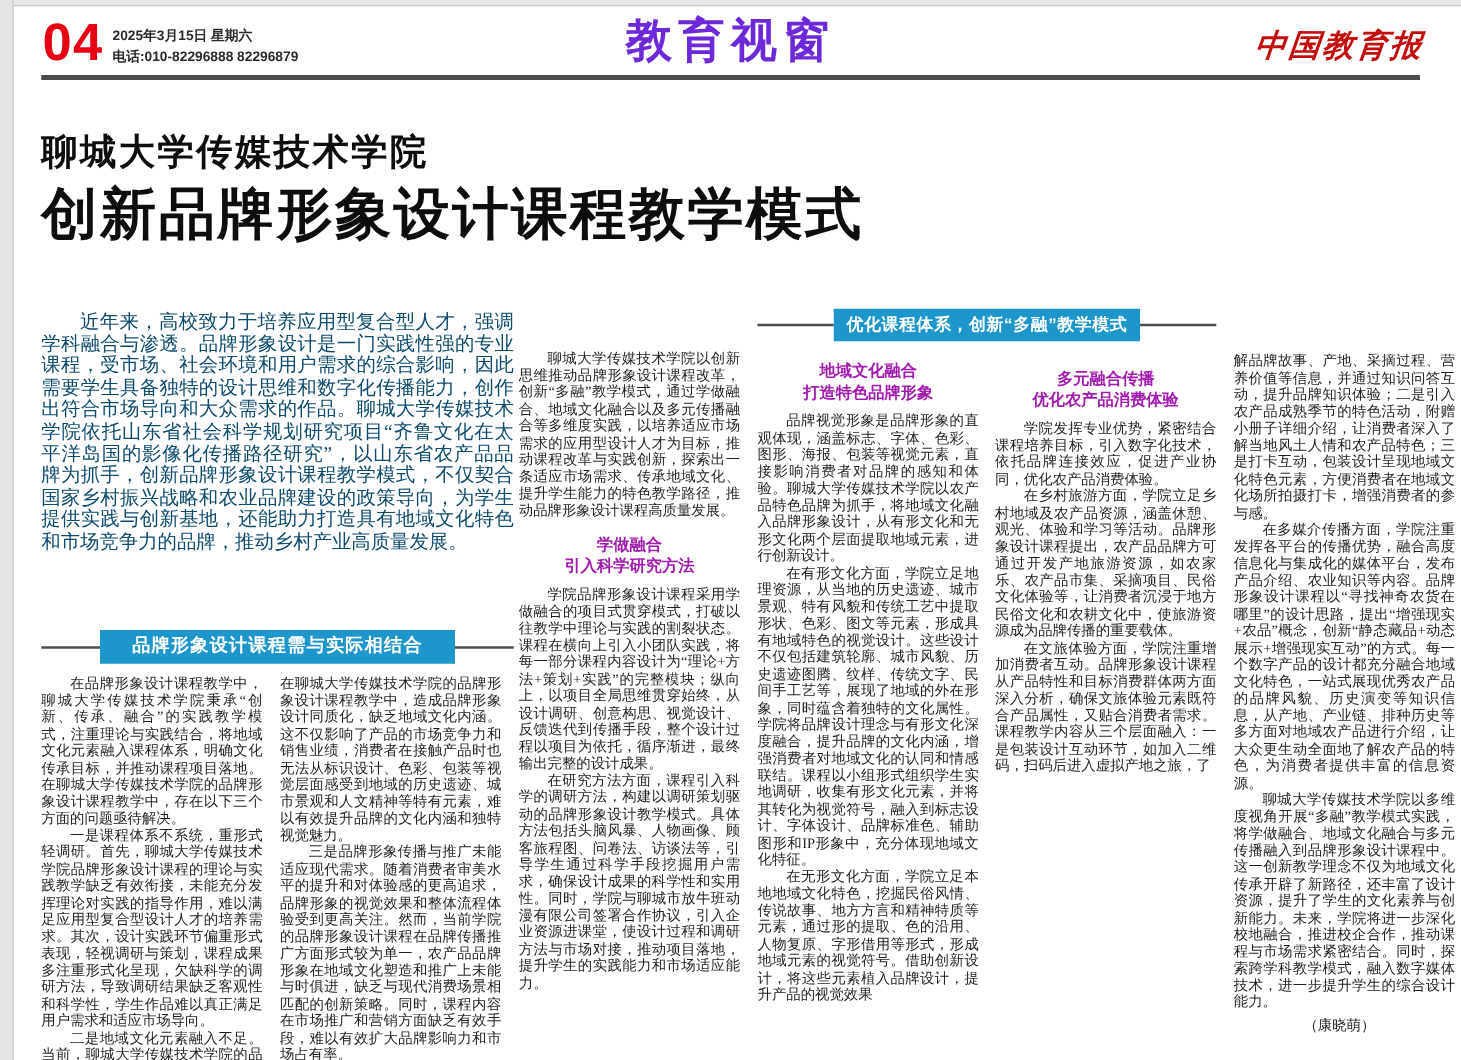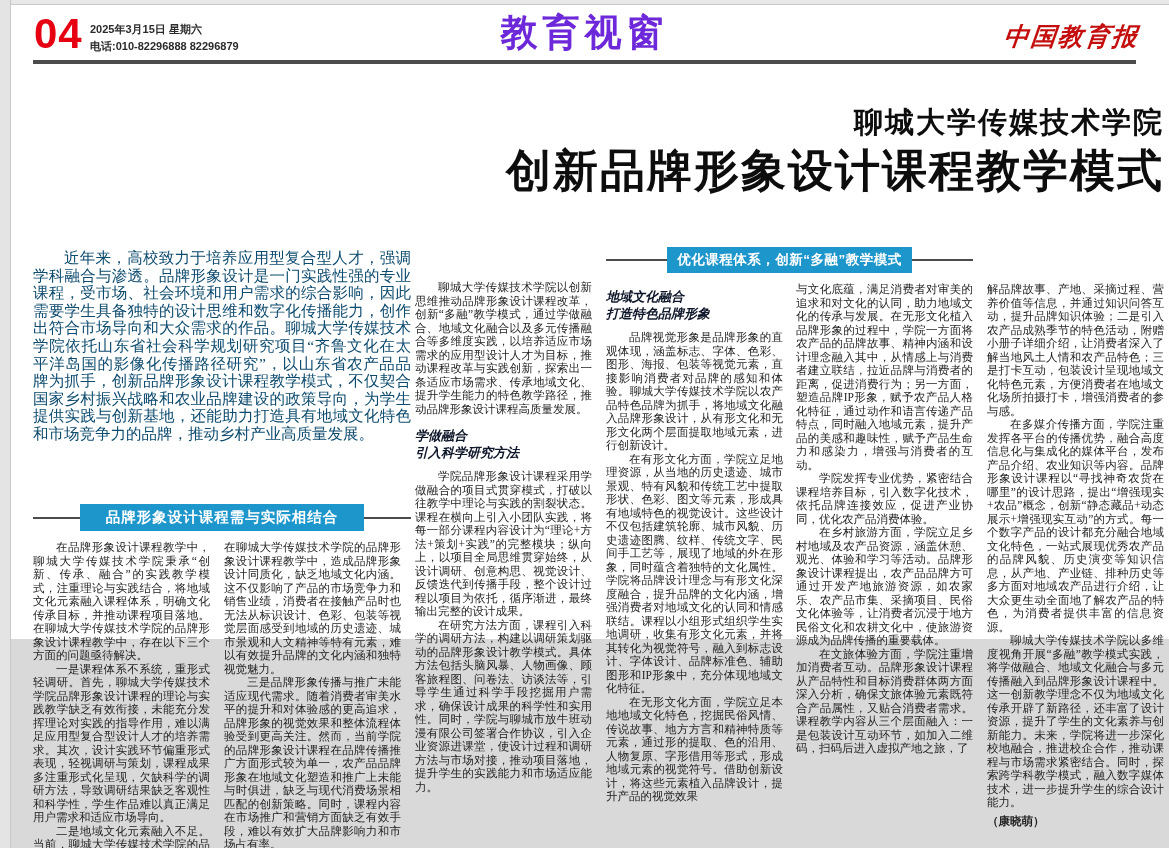--- a/index.html
+++ b/index.html
@@ -4,21 +4,21 @@
 <style>
   :root{
     --accent-blue:#1d96cc;
     --masthead-red:#e60012;
     --brand-red:#c40e0e;
     --ink:#1c1c1c;
   }
   *{margin:0;padding:0;box-sizing:border-box;}
   html,body{width:1169px;height:848px;overflow:hidden;background:#d9d9d9;}
   .page{
-    position:absolute;left:0;top:0;width:1169px;height:639px;
+    position:absolute;left:0;top:0;width:1169px;height:848px;
     background:#ffffff;
     font-family:"Liberation Serif","DejaVu Serif",serif;
     color:var(--ink);
   }
   .edge-top{position:absolute;left:0;top:0;width:1169px;height:5px;background:#e8e8e8;border-bottom:1px solid #c9c9c9;}
   .edge-left{position:absolute;left:0;top:0;width:11px;height:848px;background:#e4e4e4;border-right:1px solid #c9c9c9;}
 
   
   .masthead{position:absolute;left:0;top:0;width:1169px;height:64px;}
   .page-number{
@@ -39,21 +39,21 @@
   }
   .brand-logo{
     position:absolute;right:30px;top:20px;
     font-family:"DejaVu Serif","Liberation Serif",serif;
     font-style:italic;font-weight:bold;font-size:25px;color:var(--brand-red);
     letter-spacing:2px;transform:skewX(-6deg);
   }
   .masthead-rule{position:absolute;left:33px;top:60px;width:1103px;height:4px;background:#4c4c4c;}
 
   
-  .headline{position:absolute;left:33px;top:104px;width:1131px;text-align:right;
+  .headline{position:absolute;left:33px;top:104px;width:1131px;text-align:left;
     font-family:"Liberation Sans","DejaVu Sans",sans-serif;color:#0d0d0d;}
   .kicker{font-size:29px;line-height:36px;font-weight:bold;letter-spacing:2px;}
   .main-title{font-size:45px;line-height:54px;font-weight:bold;letter-spacing:2px;margin-top:4px;}
 
   
   .intro{
     position:absolute;left:33px;top:249px;width:378px;height:248px;overflow:hidden;
     font-size:15.5px;line-height:17.6px;text-align:justify;color:#0c4a6e;
   }
   .intro p{text-indent:2em;}
@@ -73,24 +73,24 @@
 
   
   .col{
     position:absolute;width:177px;overflow:hidden;
     font-size:11.5px;line-height:13.5px;text-align:justify;color:#1e1e1e;
   }
   .col p.p{text-indent:2em;}
   .col p.cont{text-indent:0;}
   .col h4.subhead{
     font-family:"Liberation Sans","DejaVu Sans",sans-serif;
-    font-size:13px;line-height:16.5px;font-weight:bold;text-align:left;
-    white-space:pre-line;margin:12px 0 9px 0;color:#0f172a;text-indent:0;font-style:italic;
+    font-size:13px;line-height:16.5px;font-weight:bold;text-align:center;
+    white-space:pre-line;margin:12px 0 9px 0;color:#a21caf;text-indent:0;
   }
-  .col p.byline{text-align:left;text-indent:0;margin-top:5px;padding-right:8px;font-weight:bold;}
+  .col p.byline{text-align:center;text-indent:0;margin-top:5px;padding-right:8px;font-weight:normal;}
   #col1{left:33px;top:541px;height:307px;}
   #col2{left:224px;top:541px;height:307px;}
   #col3{left:415px;top:281px;height:567px;}
   #col4{left:606px;top:283px;height:565px;}
   #col4 h4.subhead:first-child{margin-top:6px;}
   #col5{left:796px;top:283px;height:565px;}
   #col6{left:987px;top:283px;height:565px;}
 </style>
 </head>
 <body>
@@ -148,21 +148,22 @@
       <p class="p">在研究方法方面，课程引入科学的调研方法，构建以调研策划驱动的品牌形象设计教学模式。具体方法包括头脑风暴、人物画像、顾客旅程图、问卷法、访谈法等，引导学生通过科学手段挖掘用户需求，确保设计成果的科学性和实用性。同时，学院与聊城市放牛班动漫有限公司签署合作协议，引入企业资源进课堂，使设计过程和调研方法与市场对接，推动项目落地，提升学生的实践能力和市场适应能力。</p>
     </div>
   <div id="col4" class="col">
       <h4 class="subhead">地域文化融合
 打造特色品牌形象</h4>
       <p class="p">品牌视觉形象是品牌形象的直观体现，涵盖标志、字体、色彩、图形、海报、包装等视觉元素，直接影响消费者对品牌的感知和体验。聊城大学传媒技术学院以农产品特色品牌为抓手，将地域文化融入品牌形象设计，从有形文化和无形文化两个层面提取地域元素，进行创新设计。</p>
       <p class="p">在有形文化方面，学院立足地理资源，从当地的历史遗迹、城市景观、特有风貌和传统工艺中提取形状、色彩、图文等元素，形成具有地域特色的视觉设计。这些设计不仅包括建筑轮廓、城市风貌、历史遗迹图腾、纹样、传统文字、民间手工艺等，展现了地域的外在形象，同时蕴含着独特的文化属性。学院将品牌设计理念与有形文化深度融合，提升品牌的文化内涵，增强消费者对地域文化的认同和情感联结。课程以小组形式组织学生实地调研，收集有形文化元素，并将其转化为视觉符号，融入到标志设计、字体设计、品牌标准色、辅助图形和IP形象中，充分体现地域文化特征。</p>
       <p class="p">在无形文化方面，学院立足本地地域文化特色，挖掘民俗风情、传说故事、地方方言和精神特质等元素，通过形的提取、色的沿用、人物复原、字形借用等形式，形成地域元素的视觉符号。借助创新设计，将这些元素植入品牌设计，提升产品的视觉效果</p>
     </div>
   <div id="col5" class="col">
-      <p class="cont">与文化底蕴，满足消费者对审美的追求和对文化的认同，助力地域文化的传承与发展。在无形文化植入品牌形象的过程中，学院一方面将农产品的品牌故事、精神内涵和设计理念融入其中，从情感上与消费者建立联结，拉近品牌与消费者的距离，促进消费行为；另一方面，塑造品牌IP形象，赋予农产品人格化特征，通过动作和语言传递产品特点，同时融入地域元素，提升产品的美感和趣味性，赋予产品生命力和感染力，增强与消费者的互动。</p>
+      <h4 class="subhead">多元融合传播
+优化农产品消费体验</h4>
       <p class="p">学院发挥专业优势，紧密结合课程培养目标，引入数字化技术，依托品牌连接效应，促进产业协同，优化农产品消费体验。</p>
       <p class="p">在乡村旅游方面，学院立足乡村地域及农产品资源，涵盖休憩、观光、体验和学习等活动。品牌形象设计课程提出，农产品品牌方可通过开发产地旅游资源，如农家乐、农产品市集、采摘项目、民俗文化体验等，让消费者沉浸于地方民俗文化和农耕文化中，使旅游资源成为品牌传播的重要载体。</p>
       <p class="p">在文旅体验方面，学院注重增加消费者互动。品牌形象设计课程从产品特性和目标消费群体两方面深入分析，确保文旅体验元素既符合产品属性，又贴合消费者需求。课程教学内容从三个层面融入：一是包装设计互动环节，如加入二维码，扫码后进入虚拟产地之旅，了</p>
     </div>
   <div id="col6" class="col">
       <p class="cont">解品牌故事、产地、采摘过程、营养价值等信息，并通过知识问答互动，提升品牌知识体验；二是引入农产品成熟季节的特色活动，附赠小册子详细介绍，让消费者深入了解当地风土人情和农产品特色；三是打卡互动，包装设计呈现地域文化特色元素，方便消费者在地域文化场所拍摄打卡，增强消费者的参与感。</p>
       <p class="p">在多媒介传播方面，学院注重发挥各平台的传播优势，融合高度信息化与集成化的媒体平台，发布产品介绍、农业知识等内容。品牌形象设计课程以“寻找神奇农货在哪里”的设计思路，提出“增强现实+农品”概念，创新“静态藏品+动态展示+增强现实互动”的方式。每一个数字产品的设计都充分融合地域文化特色，一站式展现优秀农产品的品牌风貌、历史演变等知识信息，从产地、产业链、排种历史等多方面对地域农产品进行介绍，让大众更生动全面地了解农产品的特色，为消费者提供丰富的信息资源。</p>
       <p class="p">聊城大学传媒技术学院以多维度视角开展“多融”教学模式实践，将学做融合、地域文化融合与多元传播融入到品牌形象设计课程中。这一创新教学理念不仅为地域文化传承开辟了新路径，还丰富了设计资源，提升了学生的文化素养与创新能力。未来，学院将进一步深化校地融合，推进校企合作，推动课程与市场需求紧密结合。同时，探索跨学科教学模式，融入数字媒体技术，进一步提升学生的综合设计能力。</p>
       <p class="byline">（康晓萌）</p>
     </div>

